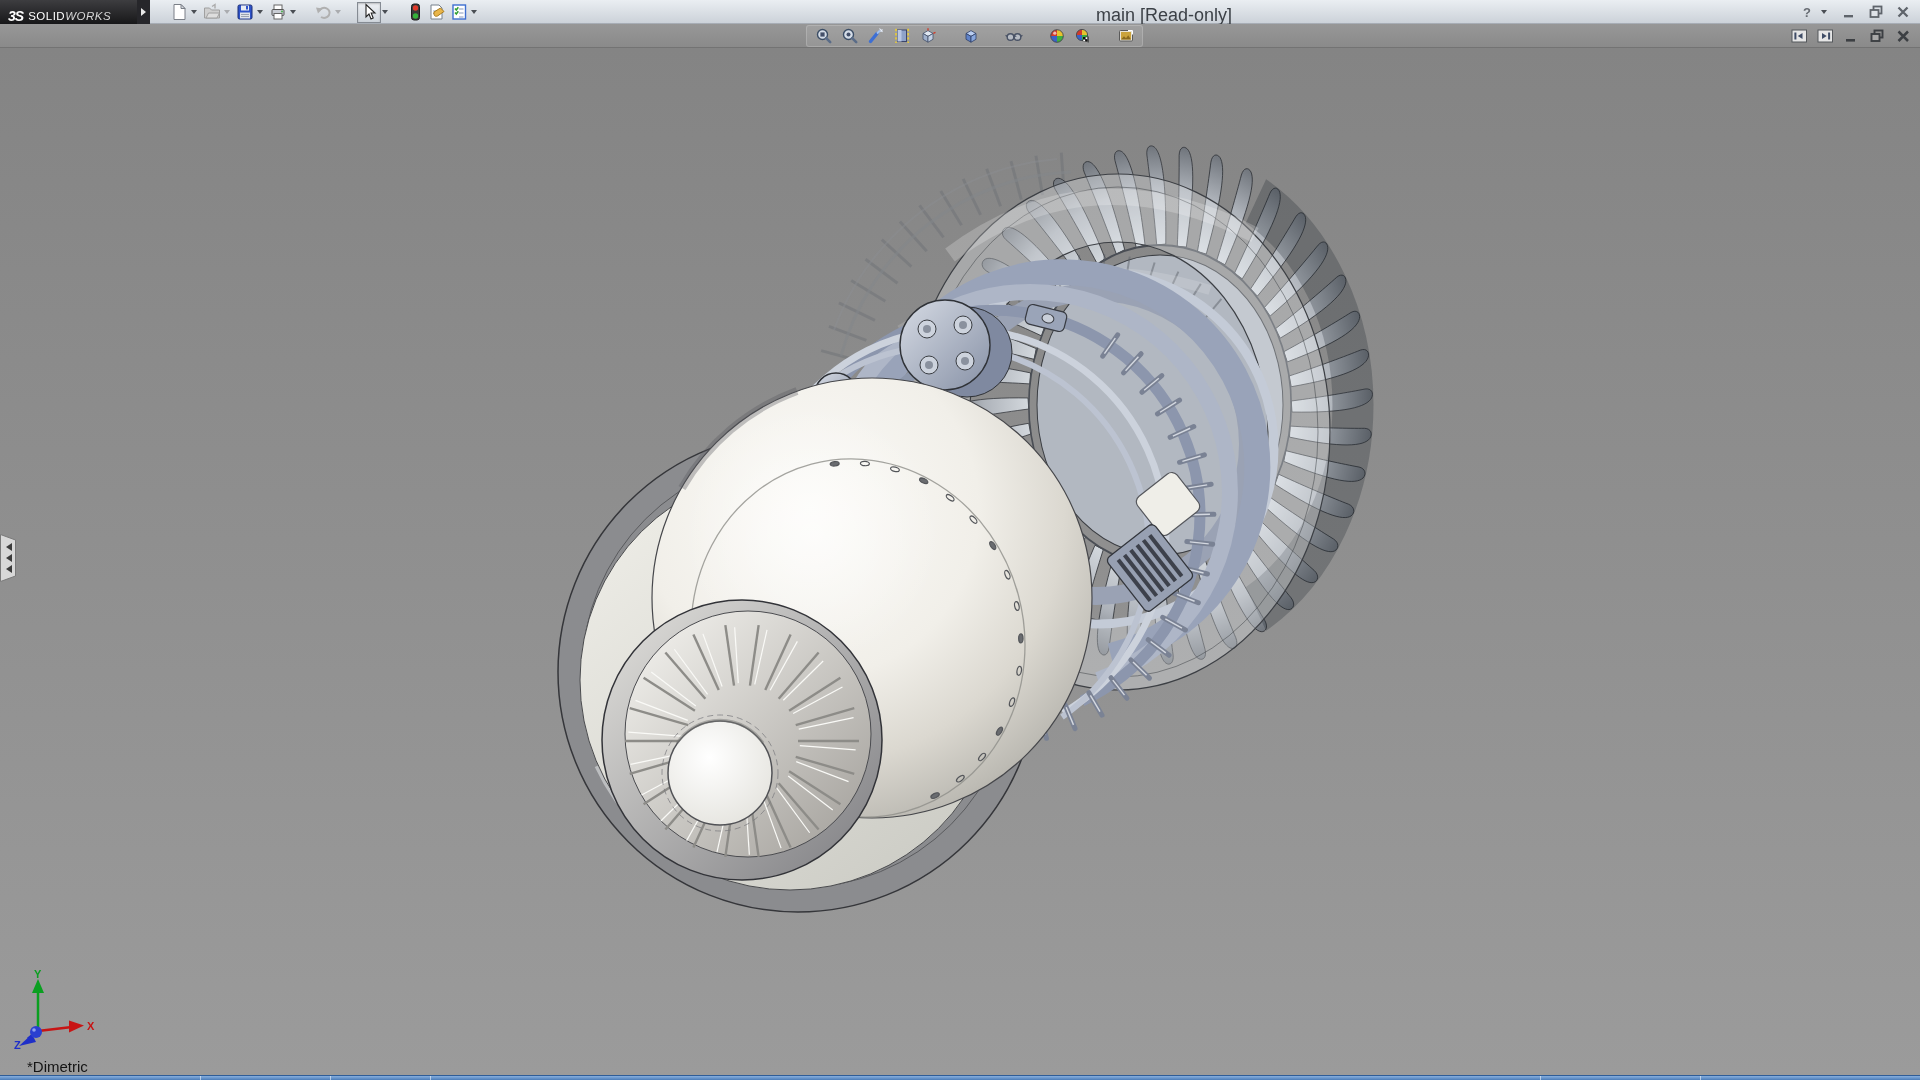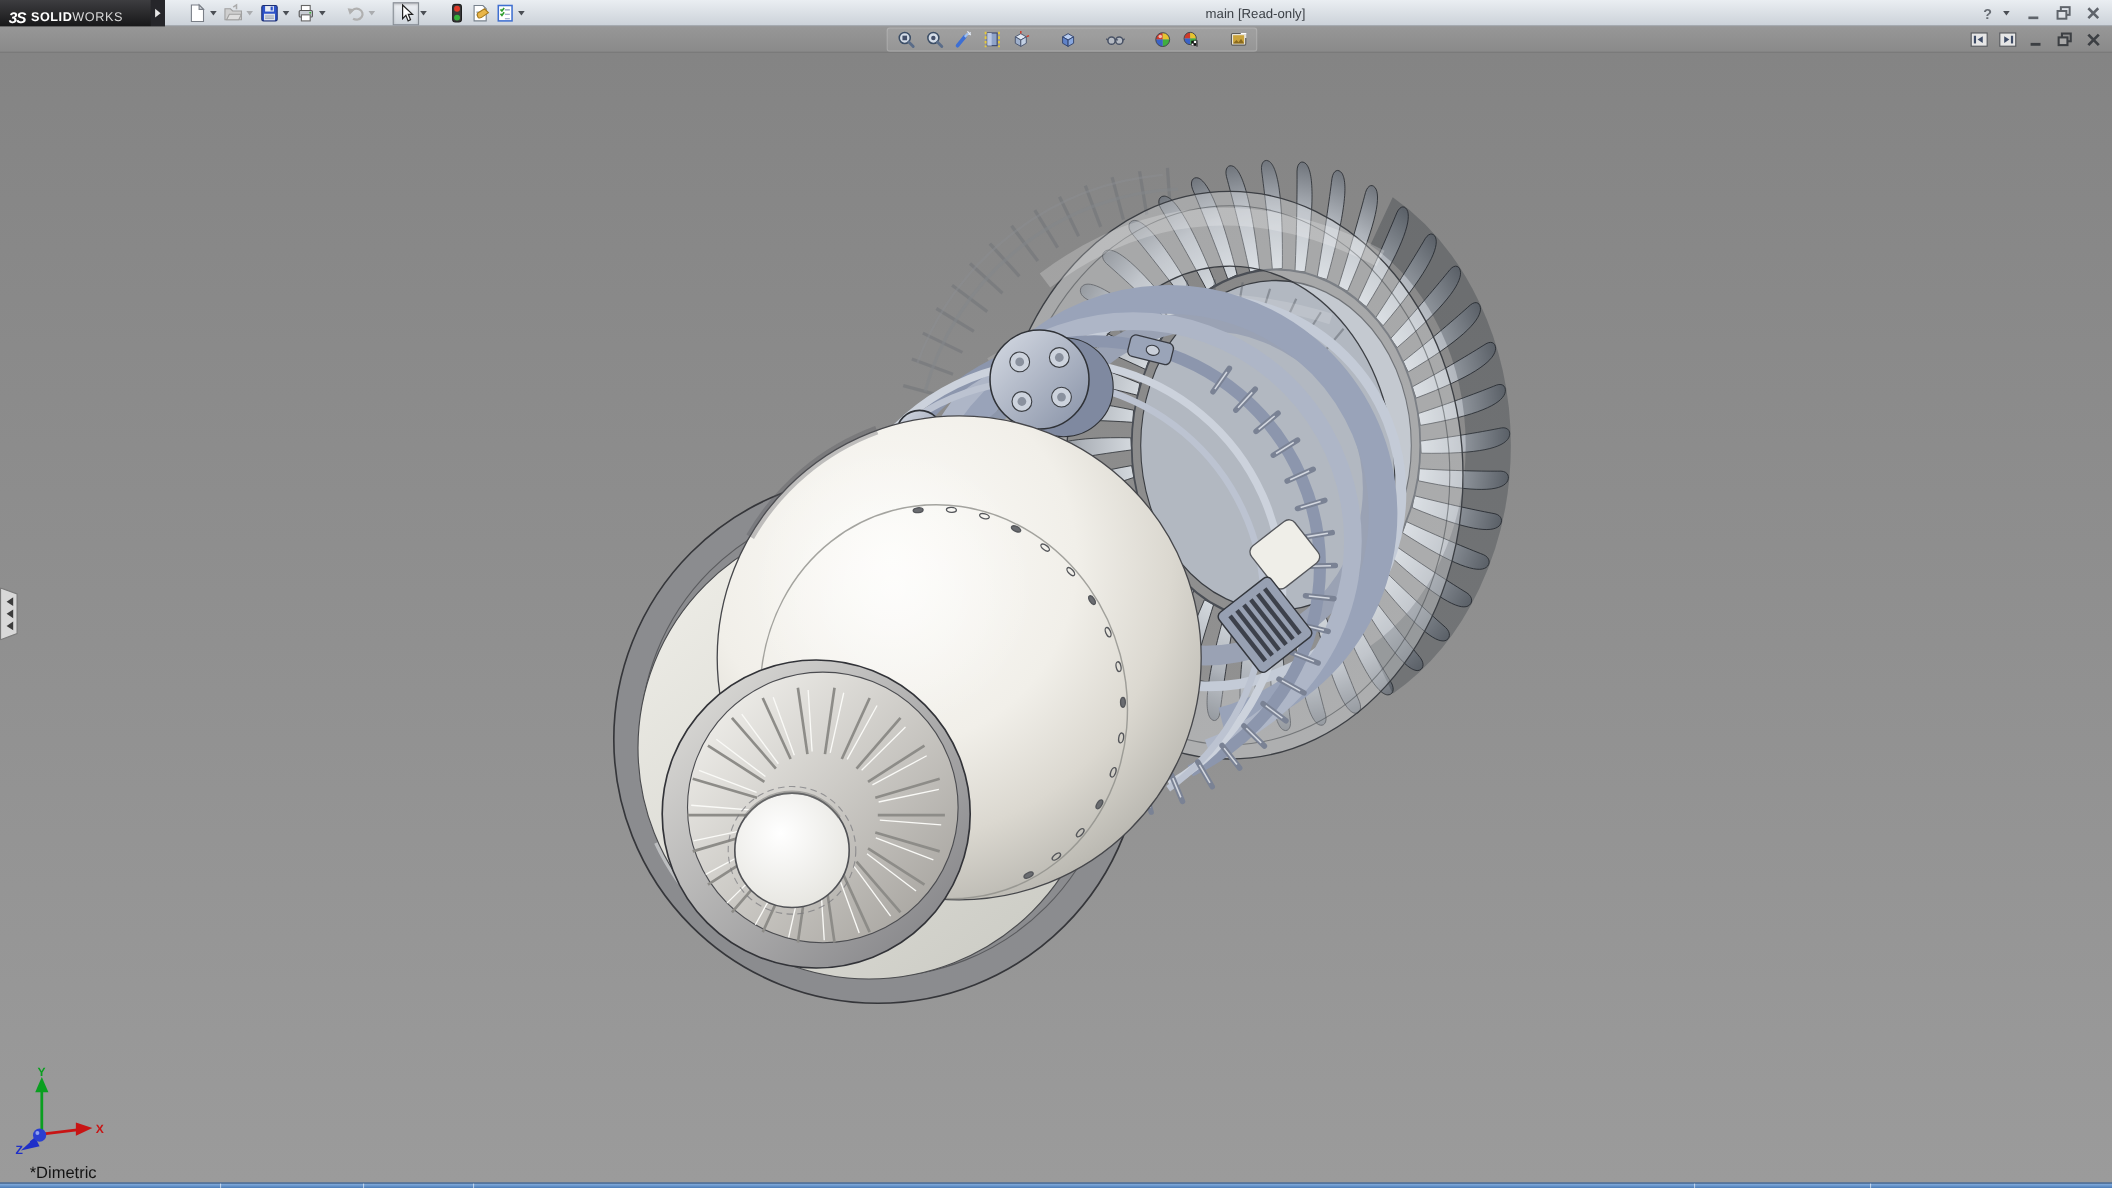--- a/index.html
+++ b/index.html
@@ -5,36 +5,36 @@
   * { margin:0; padding:0; box-sizing:border-box; }
   html,body { width:1920px; height:1080px; overflow:hidden; font-family:"Liberation Sans", sans-serif; }
   #root { position:relative; width:1920px; height:1080px; background:#8f8f8f; }
 
   
   #titlebar { position:absolute; top:0; left:0; width:1920px; height:24px;
     background:linear-gradient(#eaeef2,#ccd2d9); border-bottom:1px solid #a7adb5; }
   #logo-block { position:absolute; left:0; top:0; height:32px; width:150px; display:flex; align-items:center;
     background:linear-gradient(#3d3d40,#0b0b0c); color:#fff; padding-left:8px; }
   #logo-block .mark { font-style:italic; font-weight:bold; font-size:14px; margin-right:5px; letter-spacing:-1px; }
-  #logo-block .solid { font-weight:bold; font-size:11.5px; letter-spacing:.5px; }
-  #logo-block .works { font-weight:normal; font-size:11.5px; letter-spacing:.5px; color:#d8d8d8; }
+  #logo-block .solid { font-weight:normal; font-size:11.5px; letter-spacing:.5px; }
+  #logo-block .works { font-weight:normal; font-size:11.5px; letter-spacing:.5px; color:#d8d8d8;font-style:italic; }
   #menu-expand { position:absolute; right:0; top:0; width:13px; height:24px; background:#26262a;
     display:flex; align-items:center; justify-content:center; cursor:pointer; }
   #menu-expand .tri { width:0; height:0; border-top:4px solid transparent; border-bottom:4px solid transparent; border-left:5px solid #e8e8e8; }
 
   #main-toolbar { position:absolute; left:168px; top:0; height:24px; display:flex; align-items:center; }
   .tb-btn { width:22px; height:22px; display:flex; align-items:center; justify-content:center; border:1px solid transparent; }
   .caret { width:0; height:0; border-left:3.5px solid transparent; border-right:3.5px solid transparent;
     border-top:4.5px solid #4a4e54; margin:0 4px 0 1px; }
   .caret.dis { border-top-color:#aaacaf; }
   .gap { width:12px; }
   .sel-box { width:24px; height:21px; display:flex; align-items:center; justify-content:center;
     border:1px solid #858b93; background:linear-gradient(#eef1f5,#cfd5dc); box-shadow:inset 0 1px 2px rgba(0,0,0,.22); }
 
-  #title-text { position:absolute; left:1096px; top:5px; font-size:12px; color:#3c4147; }
+  #title-text { position:absolute; left:1096px; top:5px; font-size:18px; color:#3c4147; }
 
   #win-controls { position:absolute; right:8px; top:0; height:24px; display:flex; align-items:center; gap:9px; }
   #help-label { font-size:13px; font-weight:bold; color:#676c73; }
   .winbtn { width:18px; height:18px; display:flex; align-items:center; justify-content:center; cursor:pointer; }
 
   
   #strip { position:absolute; top:24px; left:0; width:1920px; height:24px;
     background:linear-gradient(#979797,#8a8a8a); border-bottom:1px solid #737373; }
   #headsup { position:absolute; left:806px; top:1px; height:22px; display:flex; align-items:center; gap:5px;
     background:rgba(255,255,255,.10); border:1px solid rgba(255,255,255,.18); border-radius:3px; padding:0 6px; }

